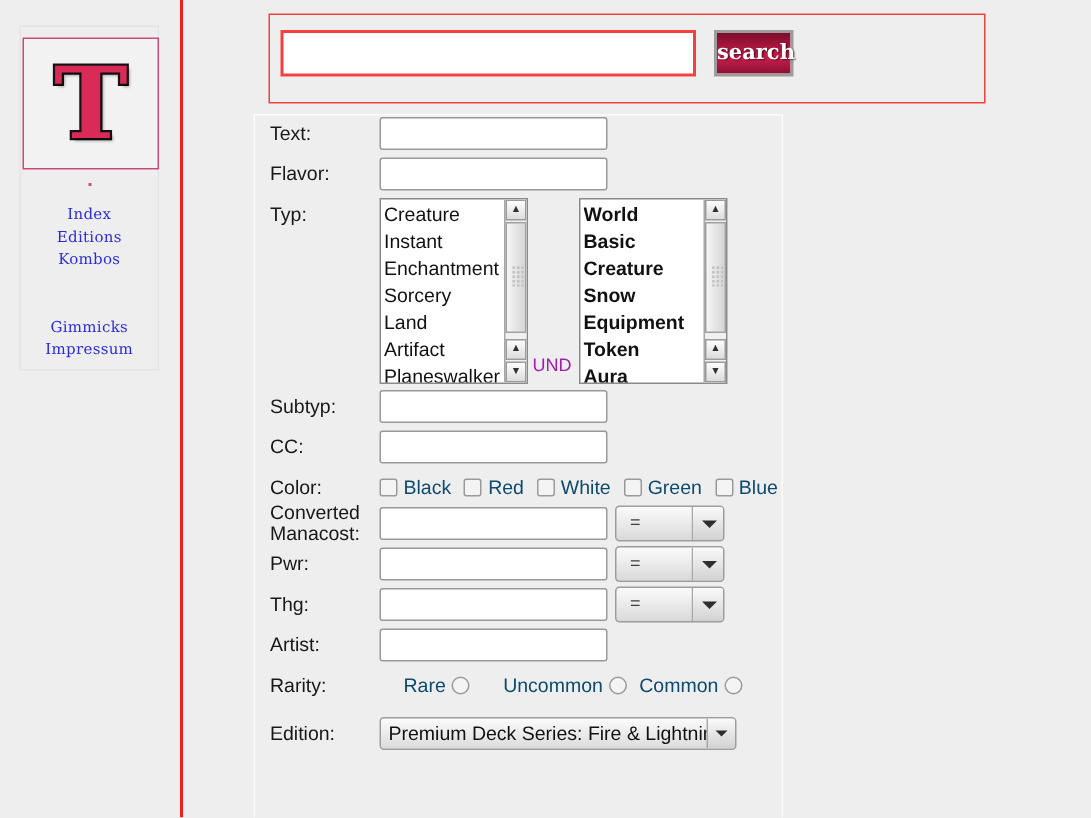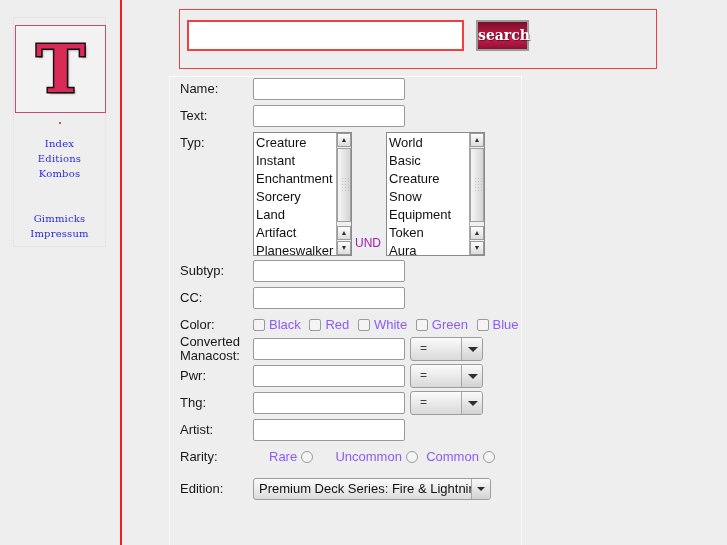--- a/index.html
+++ b/index.html
@@ -186,21 +186,21 @@
   .listbox {
     position: absolute;
     top: 1px;
     width: 99px;
     height: 124px;
     background: #ffffff;
     border: 1px solid #8a8a8a;
     overflow: hidden;
   }
   .listbox.first { left: 83px; }
-  .listbox.second { left: 216px; }
+  .listbox.second { left: 216px; font-weight: bold; }
   .listbox ul {
     list-style: none;
     margin: 0;
     padding: 1px 0 0 2px;
     width: 83px;
   }
   .listbox li {
     font-size: 13px;
     line-height: 18px;
     color: #111111;
@@ -274,21 +274,21 @@
     border: 1px solid #9a9a9a;
     border-radius: 50%;
     vertical-align: -2px;
     cursor: pointer;
   }
   .colorline {
     position: absolute;
     left: 83px;
     top: 4px;
     font-size: 13px;
-    color: #8b5cf6;
+    color: #0c4a6e;
     white-space: nowrap;
   }
   .colorline .item { margin-right: 5px; }
   .colorline .item span.t { margin-left: 4px; }
 
   
   .sel {
     position: absolute;
     left: 240px;
     top: 0px;
@@ -387,30 +387,30 @@
 
   <div class="main">
 
     <div class="search-panel">
       <input class="search-input" type="text" placeholder="" style="">
       <button class="search-button">search</button>
     </div>
 
     <div class="form-panel">
 
-      <div class="row">
-        <div class="lbl">Name:</div>
-        <input class="txt" type="text" style="">
-      </div>
 
       <div class="row">
         <div class="lbl">Text:</div>
         <input class="txt" type="text" style="">
       </div>
 
+      <div class="row">
+        <div class="lbl">Flavor:</div>
+        <input class="txt" type="text" style="">
+      </div>
 
       <div class="listrow">
         <div class="lbl">Typ:</div>
 
         <div class="listbox first">
           <ul>
             <li>Creature</li>
             <li>Instant</li>
             <li>Enchantment</li>
             <li>Sorcery</li>

